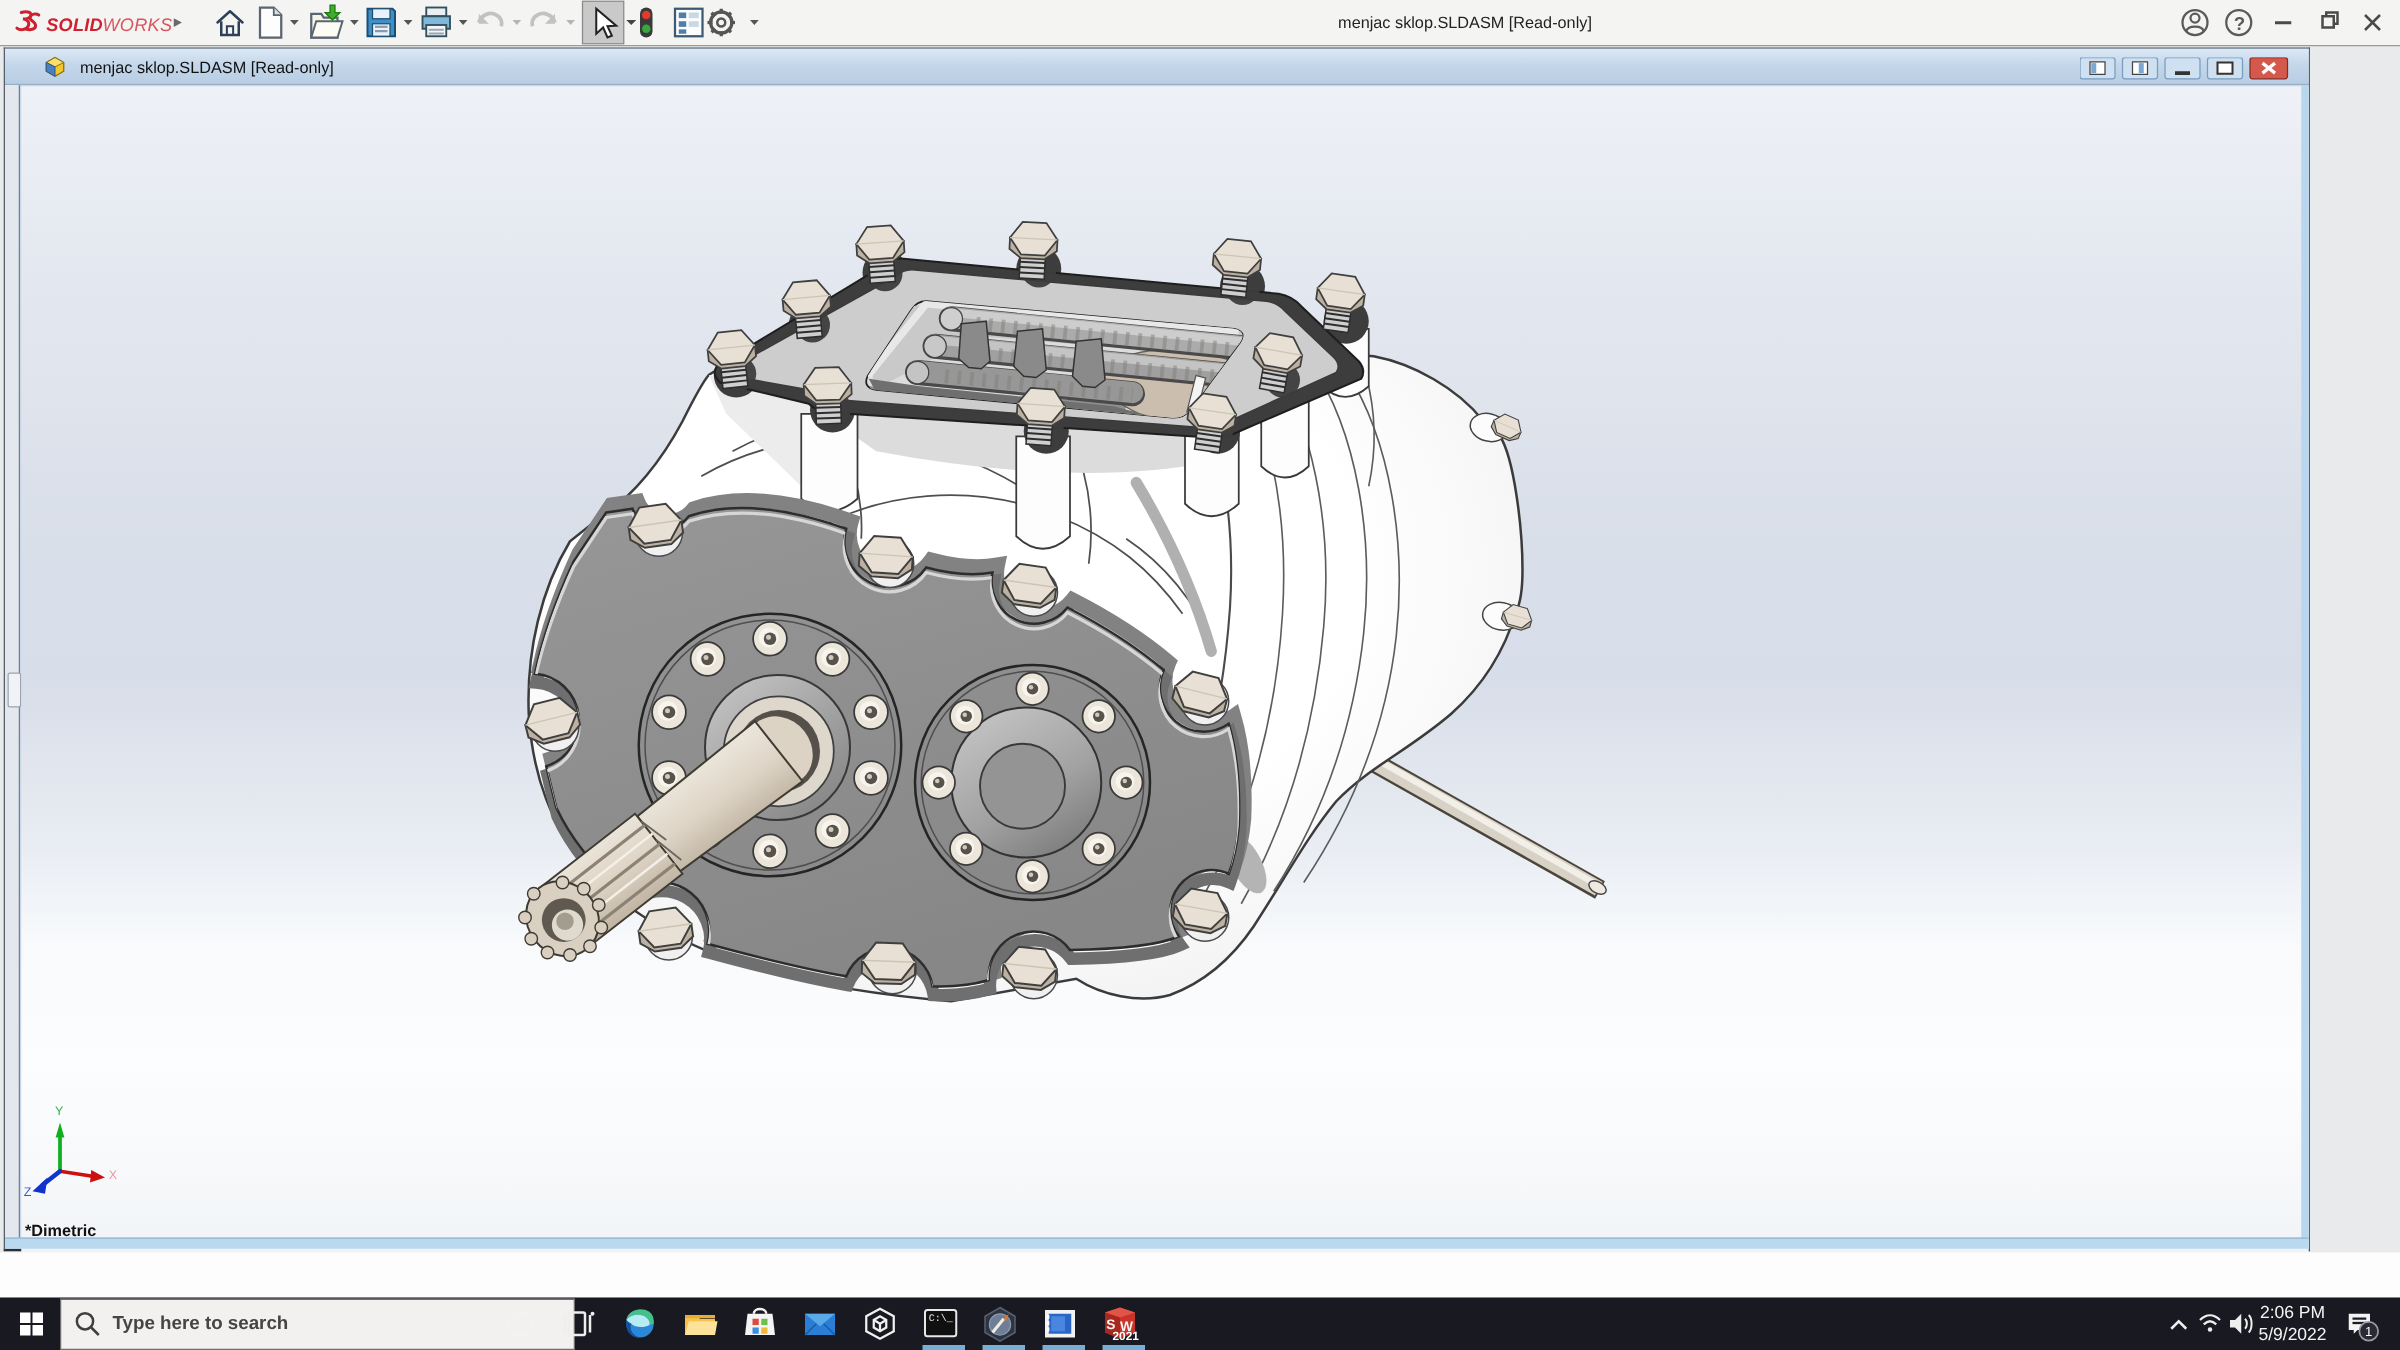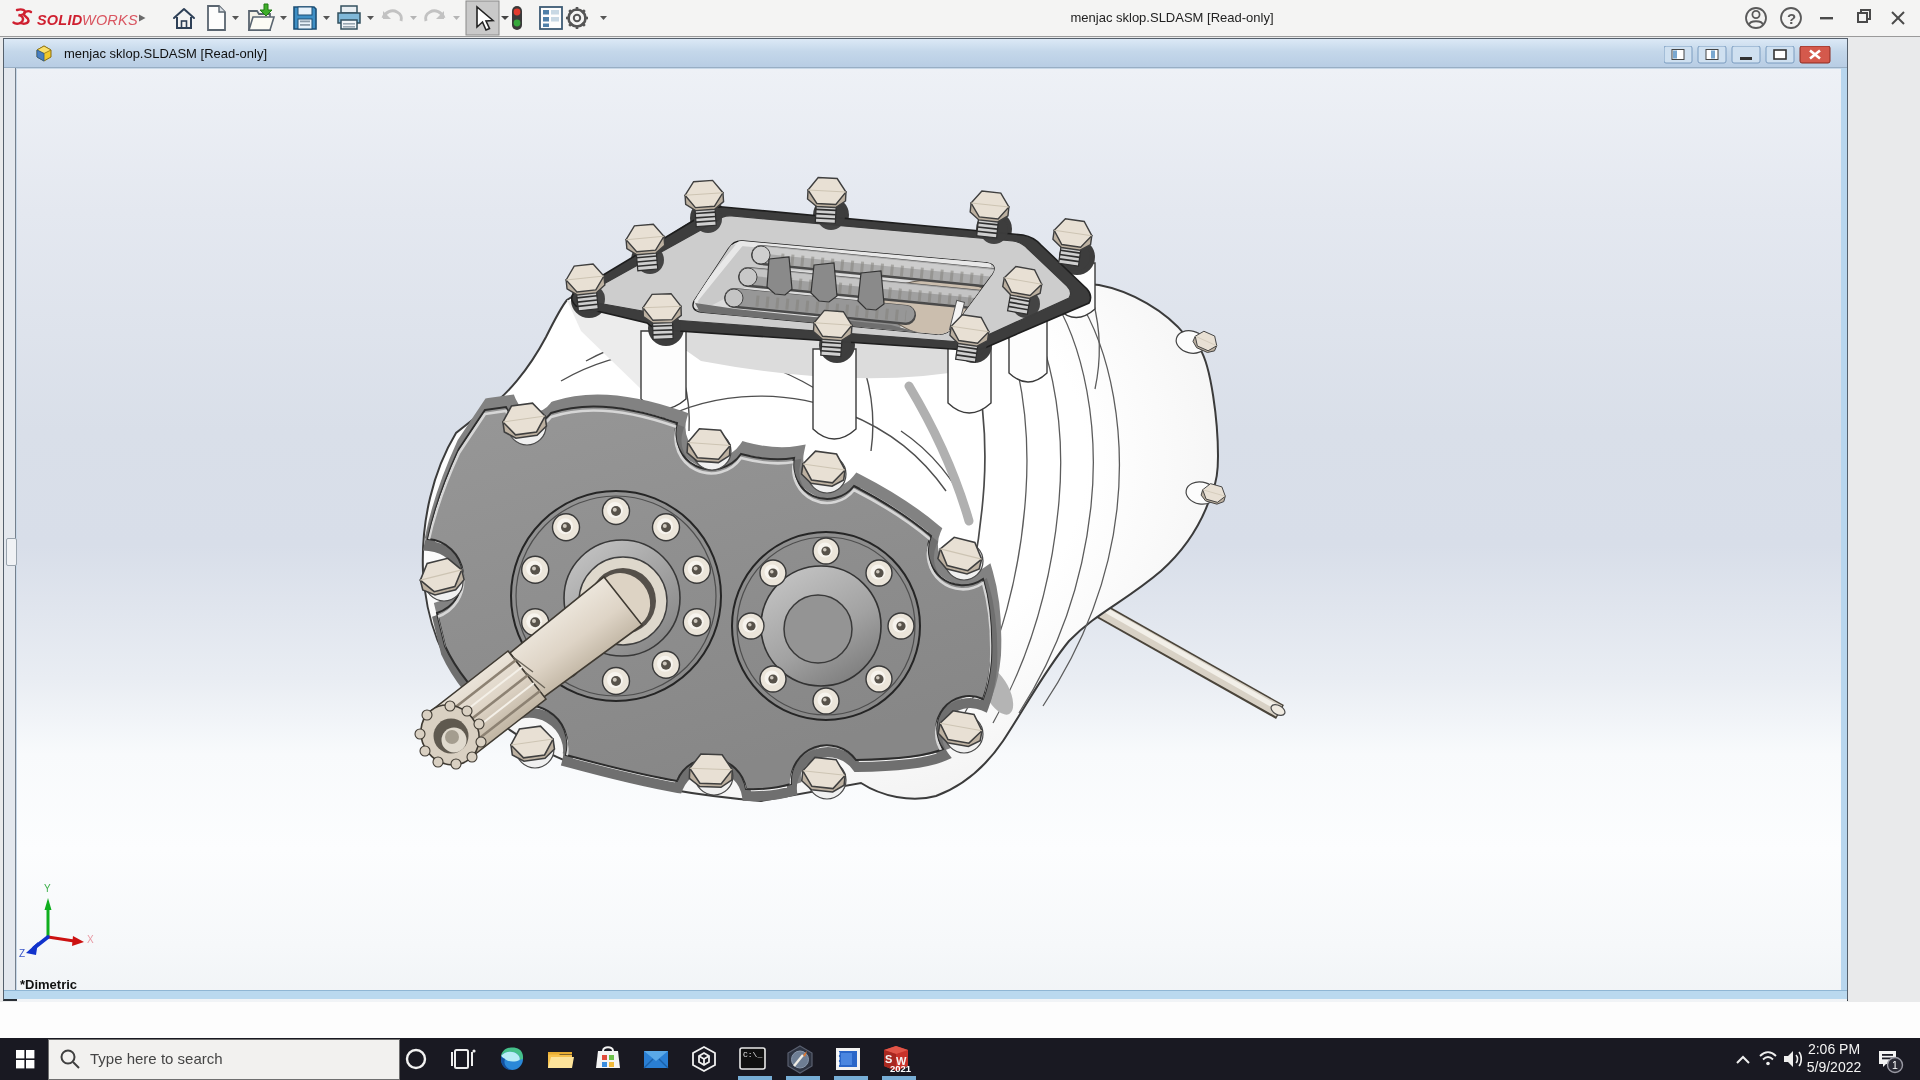--- a/index.html
+++ b/index.html
@@ -17,21 +17,21 @@
 #viewport { position:absolute; left:13px; top:30px; width:1830px; height:952px;
   background:linear-gradient(180deg,#eef1f6 0%, #e4e8f0 15%, #d9dfe9 38%, #d8dee9 50%, #e9edf3 64%, #f8fafc 72%, #fcfdfe 82%, #f6f8fa 92%, #eff2f5 100%);
 }
 #bluestrip { position:absolute; left:0px; bottom:0px; width:1843px; height:9px; background:#bad9ef; border-top:1px solid #8fb6d4; }
 #lefttab { position:absolute; left:2px; top:470px; width:11px; height:28px; background:#f0f2f5; border:1px solid #9aa4ae; border-radius:2px; }
 
 #statusarea { position:absolute; left:0; top:1002px; width:1920px; height:36px; background:#fdfdfd; }
 #mdiright { position:absolute; left:1849px; top:38px; width:71px; height:964px; background:#e9eaeb; }
 
 #taskbar { position:absolute; left:0; top:1038px; width:1920px; height:42px; background:#191922; }
-#searchbox { position:absolute; left:48px; top:1039px; width:352px; height:41px; background:#f2f1ef; border:1px solid #6f6f6f; }
+#searchbox { position:absolute; left:48px; top:1039px; width:412px; height:41px; background:#f2f1ef; border:1px solid #6f6f6f;font-weight:bold; }
 #searchbox span { position:absolute; left:41px; top:10px; font-size:15px; color:#454545; }
 .tseg { position:absolute; top:1038px; height:42px; }
 </style>
 </head>
 <body>
 <div id="screen">
 
   <div id="appbar"></div>
   <div id="apptitle">menjac sklop.SLDASM [Read-only]</div>
   <svg id="logo" width="620" height="30" viewBox="0 0 620 30">

